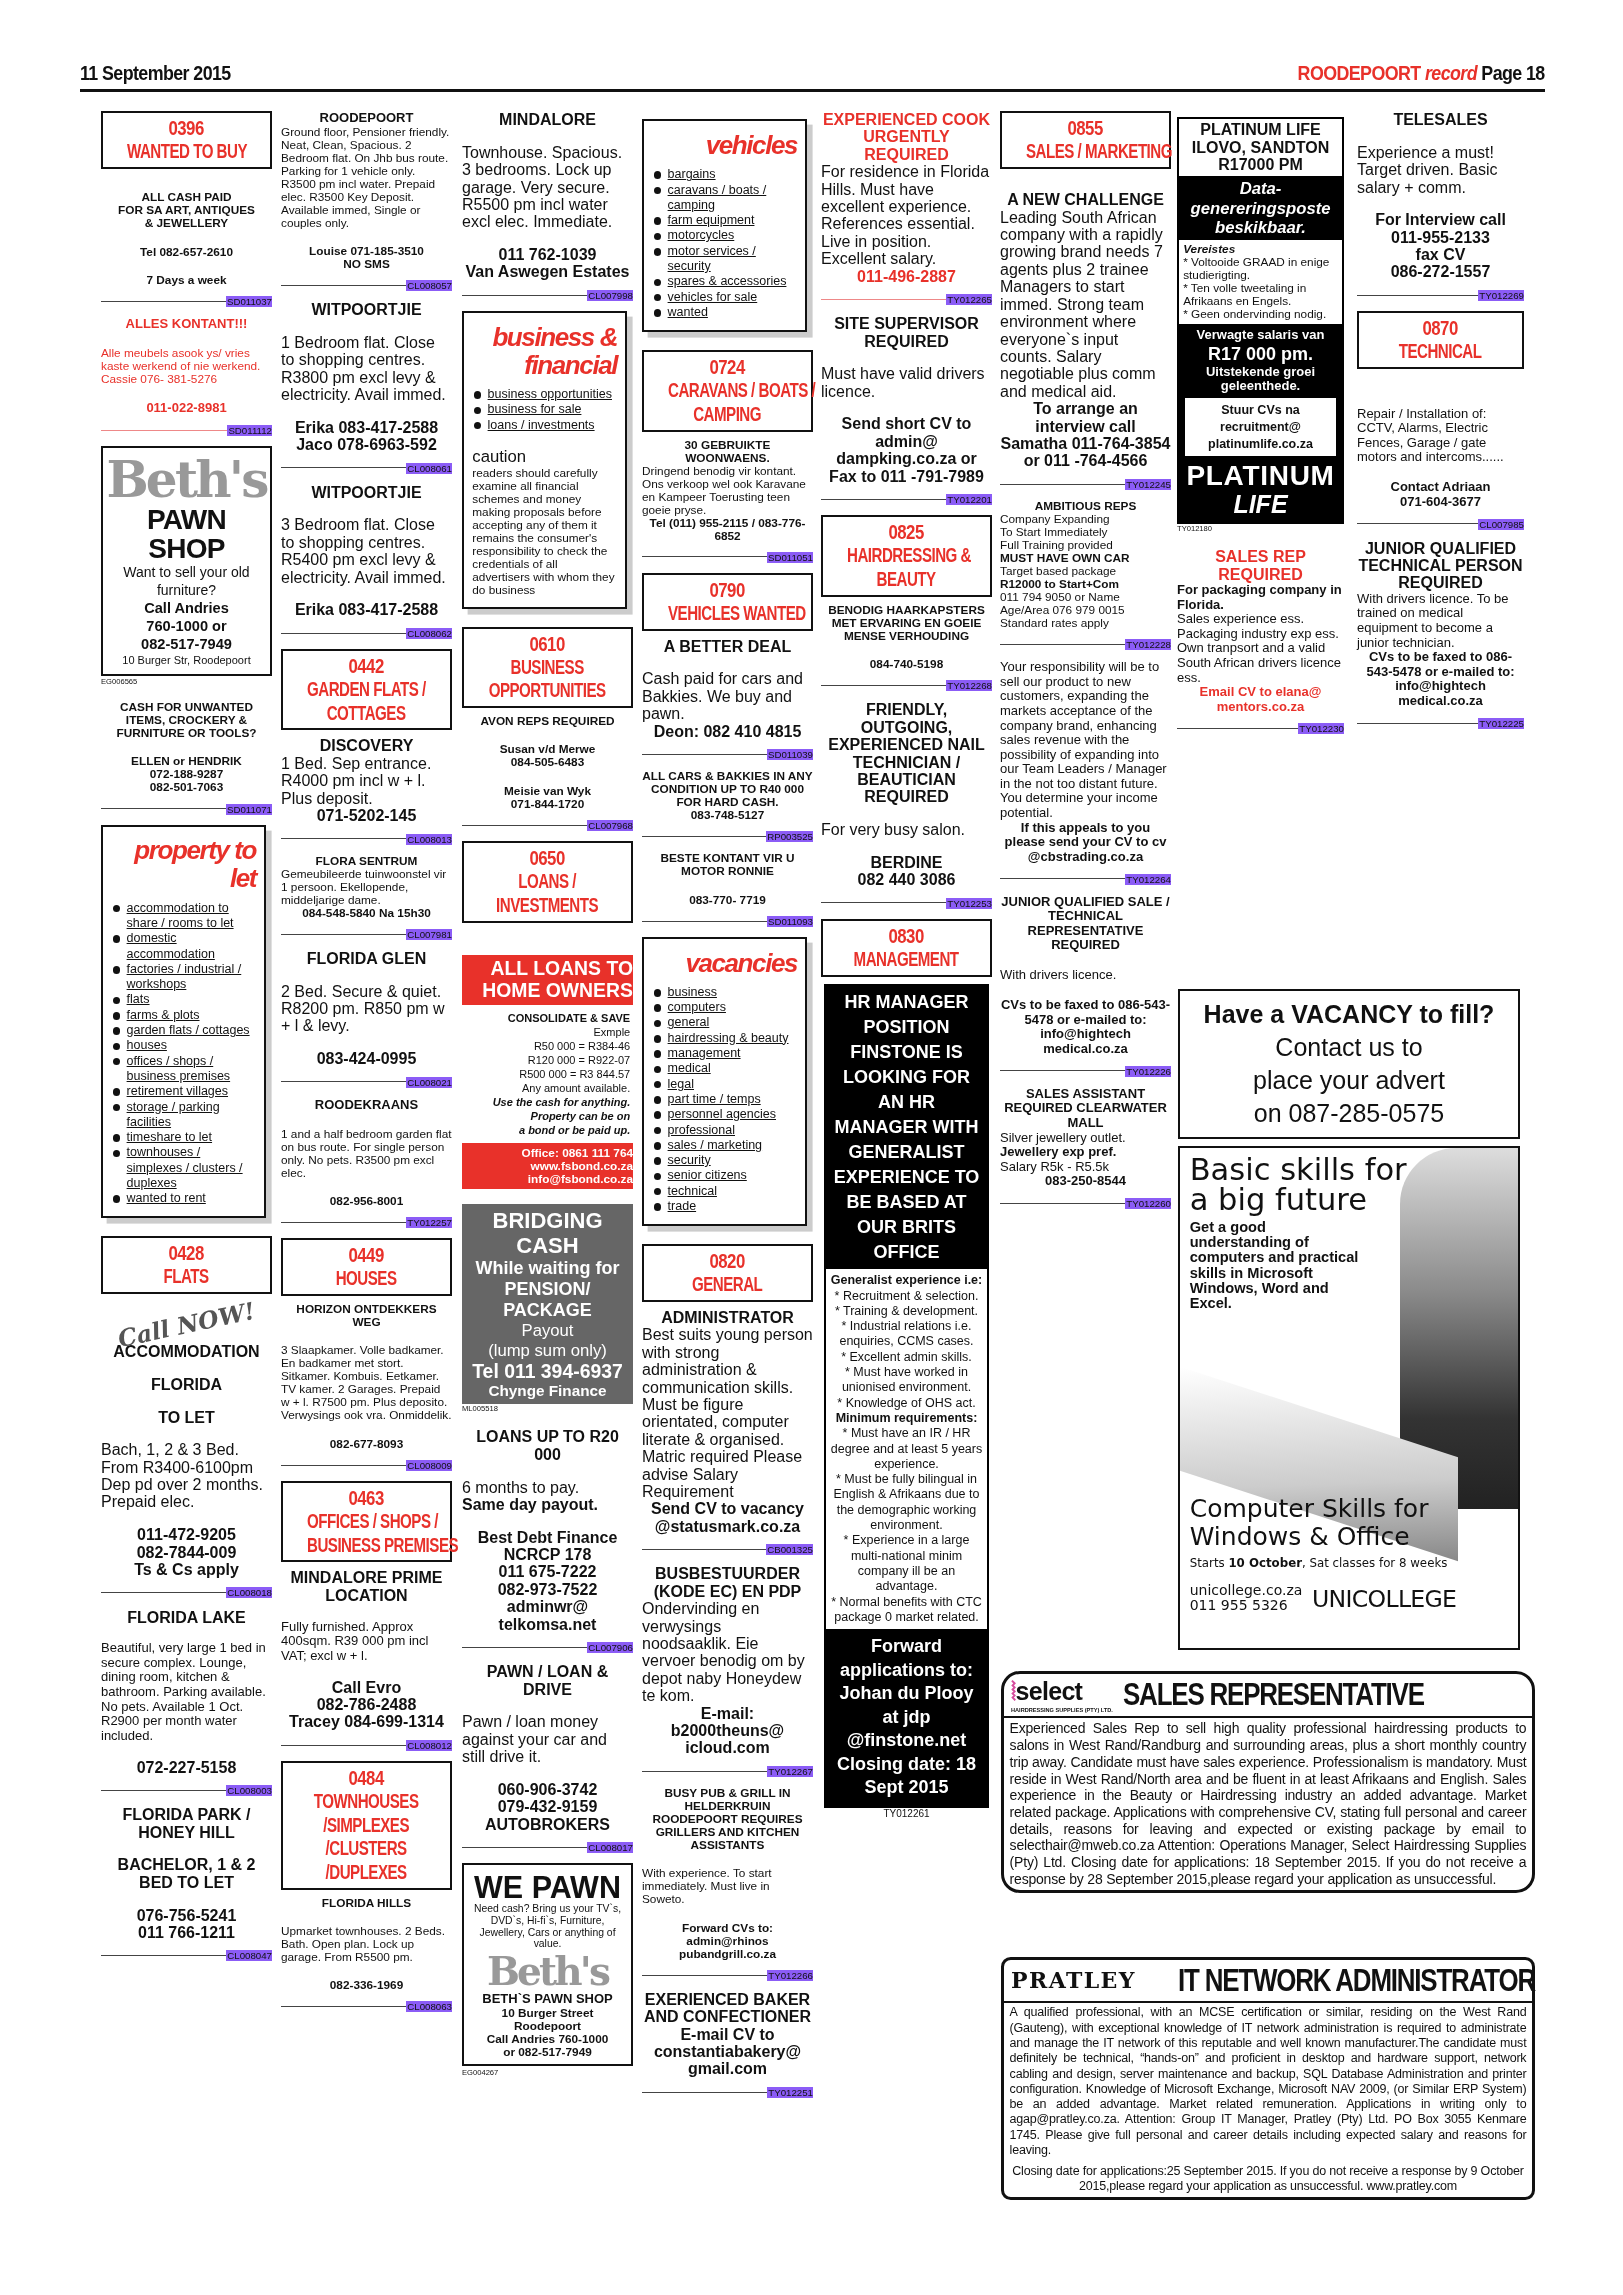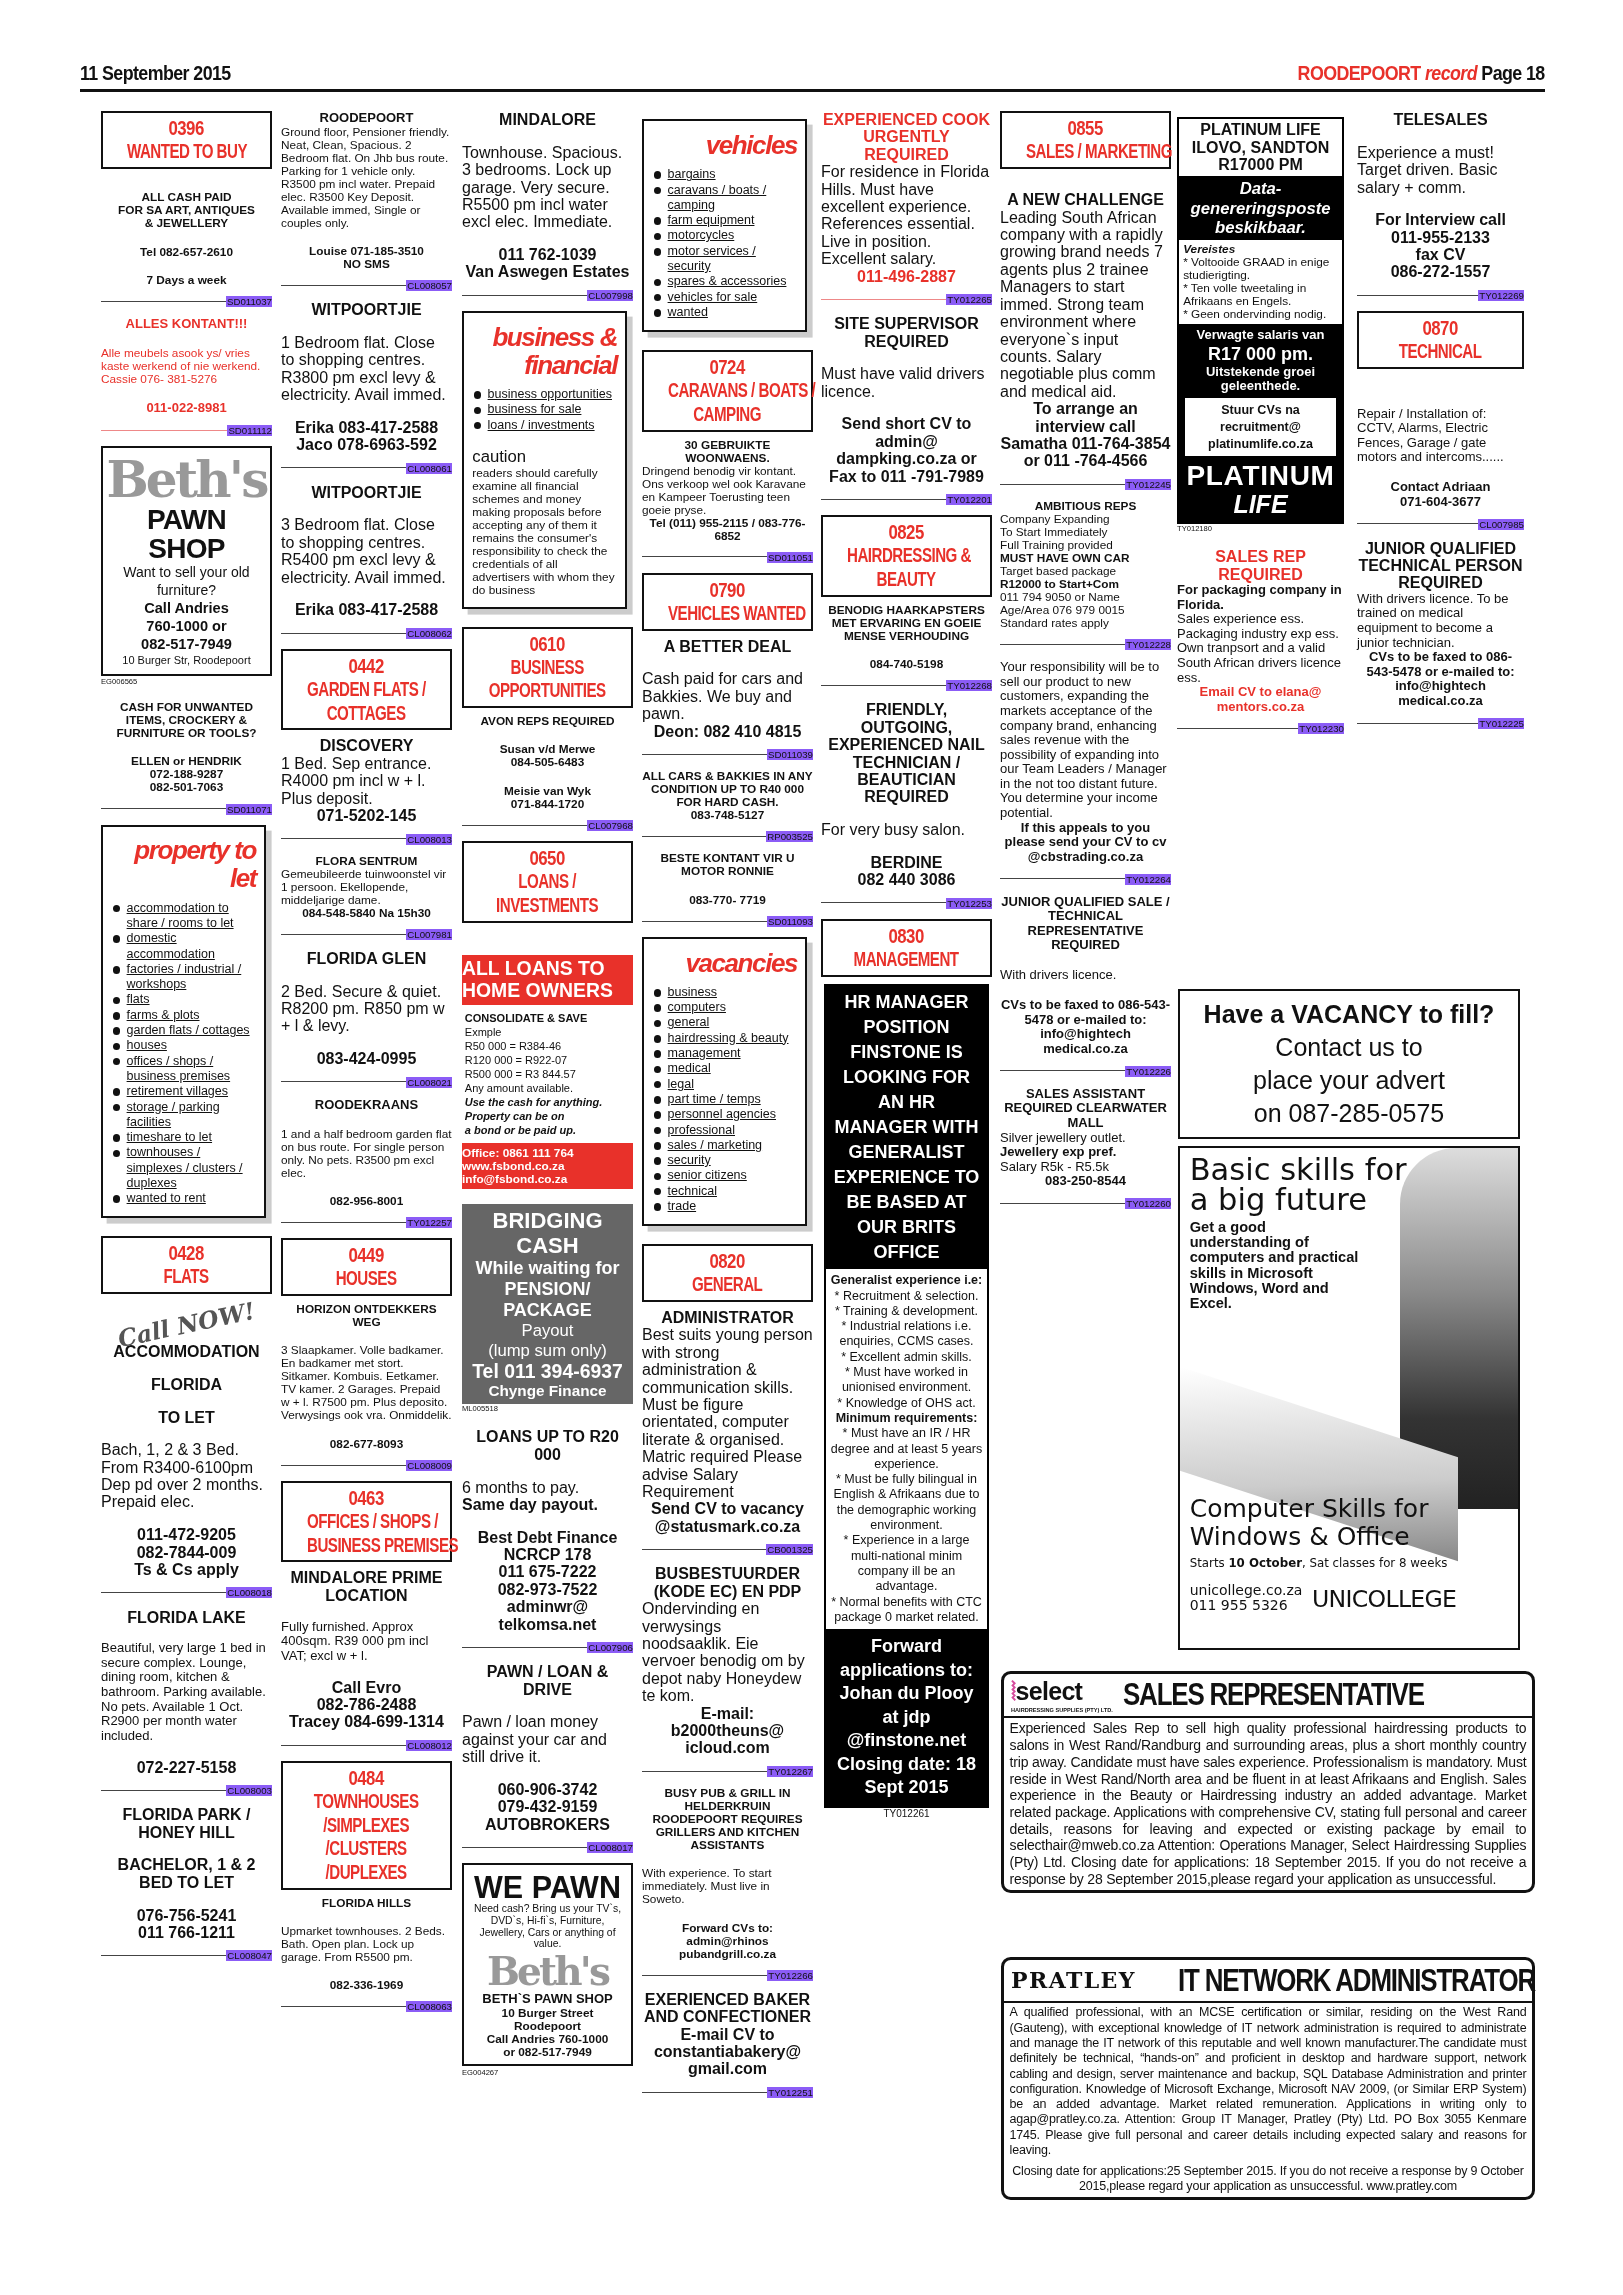--- a/index.html
+++ b/index.html
@@ -26,21 +26,21 @@
   .gap{height:15.3px;}
   .box{border:2.8px solid #111;box-shadow:5.6px 5.6px 0 #ccc;padding:9.7px 8.3px;margin:7px 0 18px;}
   .box .ttl{color:#e8312a;font-weight:bold;font-style:italic;font-size:26px;line-height:28px;text-align:right;letter-spacing:-1.4px;}
   .box ul{list-style:none;margin:8.3px 0 0;padding:0;text-decoration:underline;}
   .box li{position:relative;padding-left:15.3px;font-size:12.5px;line-height:15.3px;}
   .box li::before{content:"";position:absolute;left:1.4px;top:4.2px;width:7.6px;height:7.6px;border-radius:50%;background:#111;}
   .pawn{border:2.8px solid #111;text-align:center;padding:5.6px 2.8px;margin:5.6px 0 1.4px;}
   .beths{color:#999;font-weight:bold;font-size:50px;line-height:51px;letter-spacing:-2.8px;font-family:"DejaVu Serif",serif;}
   .blk{background:#000;color:#fff;text-align:center;font-weight:bold;}
   .grey{background:#666;color:#fff;text-align:center;font-weight:bold;}
-  .loans{background:#e8312a;color:#fff;text-align:left;padding:2.8px 0;margin-top:32px;}
+  .loans{background:#e8312a;color:#fff;text-align:right;padding:2.8px 0;margin-top:32px;}
   .loans .inner{background:#fff;color:#111;margin:4.2px 0;padding:5.6px 2.8px;font-size:11px;line-height:14px;}
   .wide{position:absolute;left:1001px;width:528px;border:3.5px solid #111;border-radius:9.7px;padding:0;}
   .wide .head{display:flex;align-items:center;border-bottom:2.1px solid #111;padding:2.8px 7px;}
   .wide .body{font-size:14px;line-height:16.7px;padding:2.8px 5.6px;text-align:justify;letter-spacing:-0.2px;}
   .sel-logo{color:#111;font-size:25px;font-weight:bold;letter-spacing:-0.7px;margin-right:9.7px;}
   .sel-logo .w{color:#d64d9e;}
   .sel-logo small{display:block;font-size:5.6px;letter-spacing:0;}
   .wide .htitle{font-size:30.5px;font-weight:bold;letter-spacing:-1.4px;transform:scaleX(.85);transform-origin:left;white-space:nowrap;}
   .pratley{font-size:22px;font-weight:bold;font-family:"DejaVu Serif",serif;margin-right:42px;letter-spacing:1.4px;}
   .vac{border:2.8px solid #111;text-align:center;padding:7px 2.8px;margin:5.6px 0 7px;}
@@ -677,21 +677,21 @@
         <div style="font-family:'DejaVu Sans',sans-serif;font-size:14px;line-height:15.3px">
           <div>unicollege.co.za</div>
           <div>011 955 5326</div>
         </div>
         <div style="font-family:'DejaVu Sans',sans-serif;font-size:23.6px;margin-left:9.7px;letter-spacing:-0.7px">UNICOLLEGE</div>
       </div>
     </div>
   </div>
 </div>
 
-<div class="wide" style="top:1671px;">
+<div class="wide" style="top:1671px;border-radius:19px;">
   <div class="head">
     <div class="sel-logo"><span class="w">⦚</span><span>select</span><small>HAIRDRESSING SUPPLIES (PTY) LTD.</small></div>
     <div class="htitle">SALES REPRESENTATIVE</div>
   </div>
   <div class="body">Experienced Sales Rep to sell high quality professional hairdressing products to salons in West Rand/Randburg and surrounding areas, plus a short monthly country trip away. Candidate must have sales experience. Professionalism is mandatory. Must reside in West Rand/North area and be fluent in at least Afrikaans and English. Sales experience in the Beauty or Hairdressing industry an added advantage. Market related package. Applications with comprehensive CV, stating full personal and career details, reasons for leaving and expected or existing package by email to selecthair@mweb.co.za Attention: Operations Manager, Select Hairdressing Supplies (Pty) Ltd. Closing date for applications: 18 September 2015. If you do not receive a response by 28 September 2015,please regard your application as unsuccessful.</div>
 </div>
 
 <div class="wide" style="top:1957px;">
   <div class="head">
     <div class="pratley">PRATLEY</div>

